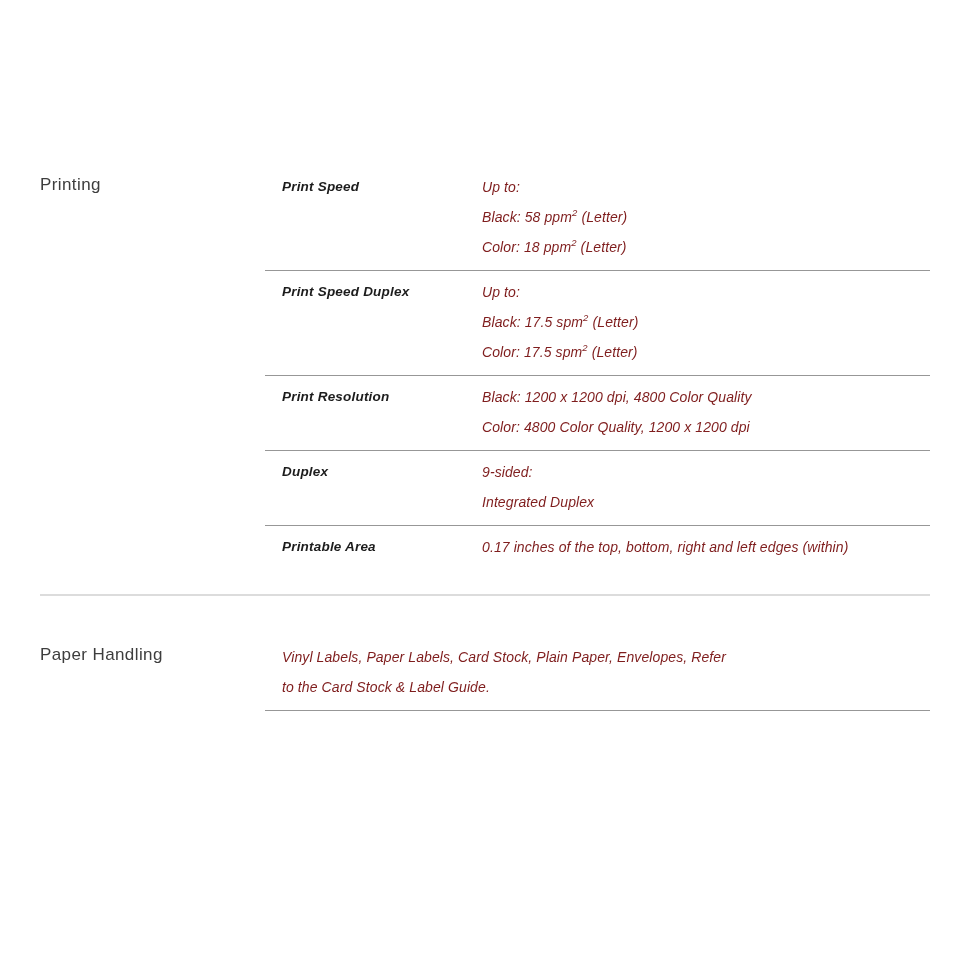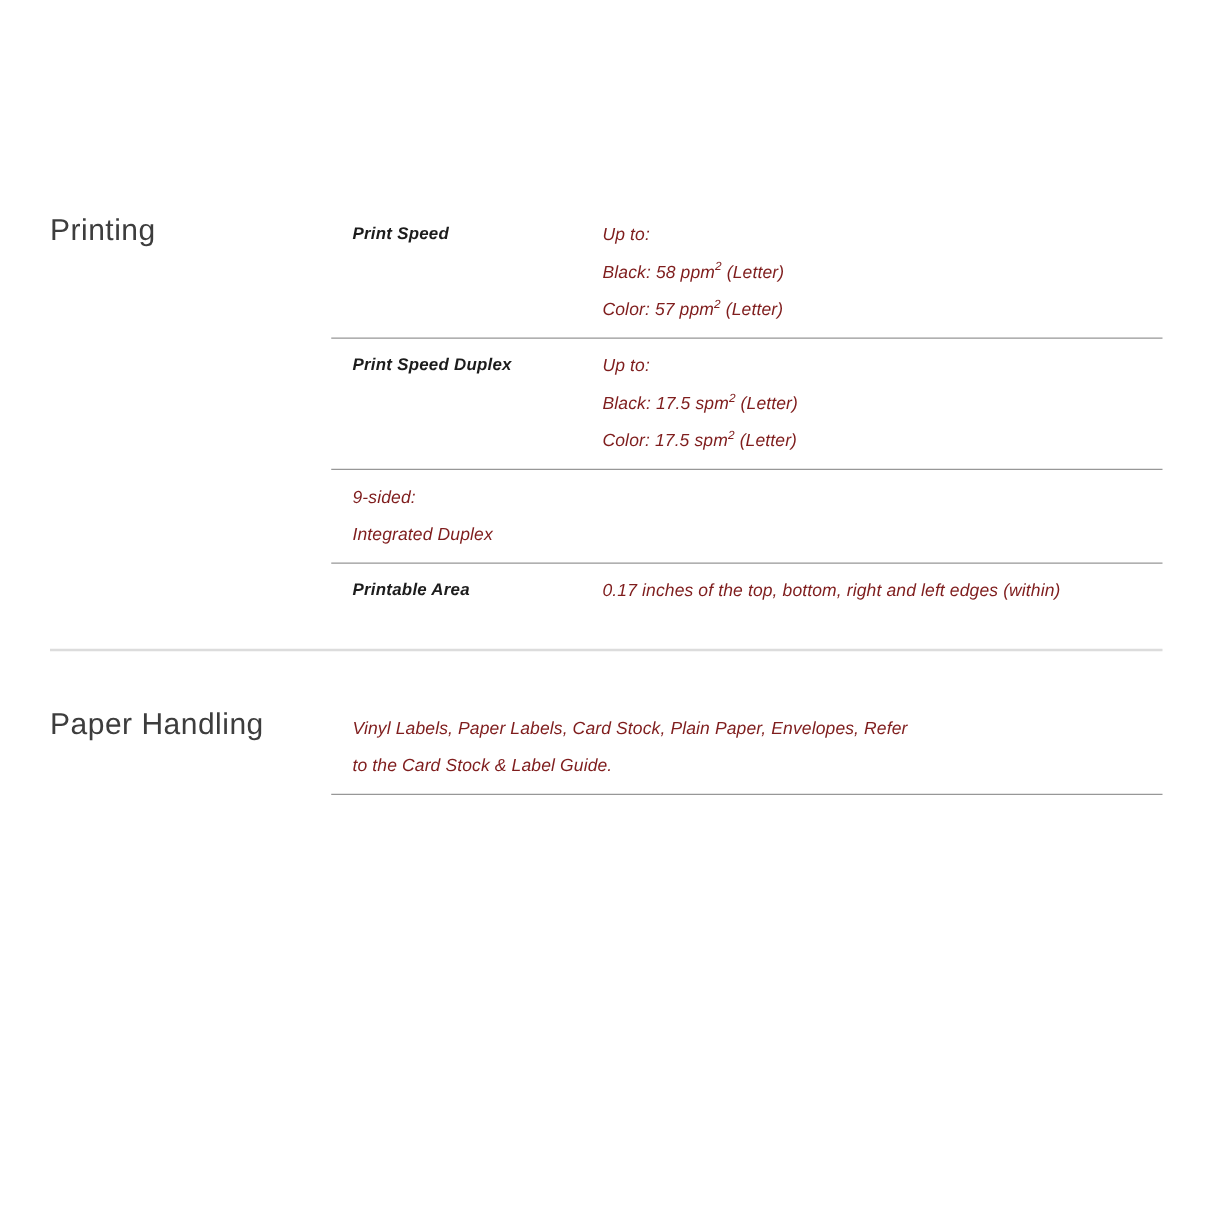--- a/index.html
+++ b/index.html
@@ -16,21 +16,21 @@
   .section {
     display: flex;
     padding: 0 40px;
     align-items: flex-start;
   }
   .title-col {
     width: 225px;
     flex-shrink: 0;
   }
   .section-title {
-    font-size: 24px;
+    font-size: 17px;
     font-weight: 400;
     color: #3d3d3d;
     letter-spacing: 0.4px;
     padding-top: 7px;
     line-height: 24px;
   }
   .spec-table {
     width: 665px;
     flex-shrink: 0;
     font-style: italic;
@@ -86,36 +86,44 @@
     <div class="title-col">
       <div class="section-title">Printing</div>
     </div>
     <div class="spec-table">
 
       <div class="spec-row">
         <div class="spec-label">Print Speed</div>
         <div class="spec-value">
           <div class="value-line">Up to:</div>
           <div class="value-line"><span>Black: 58 ppm</span><sup>2</sup><span> (Letter)</span></div>
-          <div class="value-line"><span>Color: 57 ppm</span><sup>2</sup><span> (Letter)</span></div>
+          <div class="value-line"><span>Color: 18 ppm</span><sup>2</sup><span> (Letter)</span></div>
         </div>
       </div>
 
       <div class="spec-row">
         <div class="spec-label">Print Speed Duplex</div>
         <div class="spec-value">
           <div class="value-line">Up to:</div>
           <div class="value-line"><span>Black: 17.5 spm</span><sup>2</sup><span> (Letter)</span></div>
           <div class="value-line"><span>Color: 17.5 spm</span><sup>2</sup><span> (Letter)</span></div>
         </div>
       </div>
 
 
+      <div class="spec-row">
+        <div class="spec-label">Print Resolution</div>
+        <div class="spec-value">
+          <div class="value-line">Black: 1200 x 1200 dpi, 4800 Color Quality</div>
+          <div class="value-line">Color: 4800 Color Quality, 1200 x 1200 dpi</div>
+        </div>
+      </div>
 
       <div class="spec-row">
+        <div class="spec-label">Duplex</div>
         <div class="spec-value">
           <div class="value-line">9-sided:</div>
           <div class="value-line">Integrated Duplex</div>
         </div>
       </div>
 
       <div class="spec-row no-border">
         <div class="spec-label">Printable Area</div>
         <div class="spec-value">
           <div class="value-line">0.17 inches of the top, bottom, right and left edges (within)</div>

